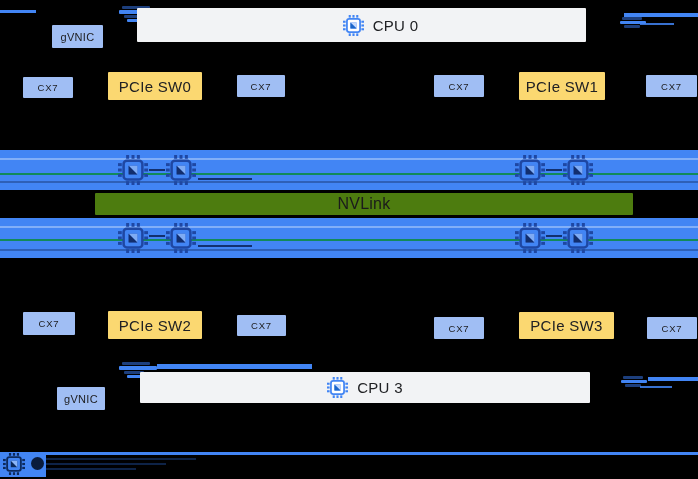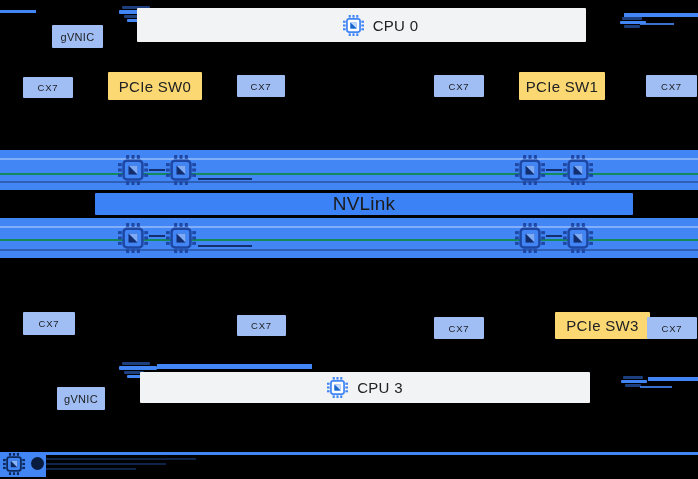--- a/index.html
+++ b/index.html
@@ -13,22 +13,22 @@
     color:#202124;
   }
   .cpu-box{background:#f2f3f5;border-radius:1px;gap:9px;font-size:15px;letter-spacing:.3px;}
   .blue-chip-box{background:#a0bef4;border-radius:1px;}
   .cx7{font-size:9.5px;letter-spacing:.8px;}
   .gvnic{font-size:11px;letter-spacing:.3px;}
   .pcie{background:#fbd871;border-radius:1px;font-size:15px;letter-spacing:.3px;}
   .gpu-bar{position:absolute;left:0;width:698px;height:40px;background:#4285f4;}
   .bar-streak{position:absolute;left:0;width:698px;}
   .nvlink{
-    position:absolute;background:#3b82f6;display:flex;align-items:center;justify-content:center;
-    font-size:19px;color:#1b1b1b;letter-spacing:.2px;border-radius:1px;
+    position:absolute;background:#4d7c0f;display:flex;align-items:center;justify-content:center;
+    font-size:16px;color:#1b1b1b;letter-spacing:.2px;border-radius:1px;
   }
   .link-line{position:absolute;background:#4285f4;}
   .lg-row{position:absolute;border-radius:1px;}
   .bottom-bar{
     position:absolute;left:0;top:452px;width:698px;height:25px;background:#000;
     border-top:3px solid #4285f4;border-bottom:3px solid #4285f4;
   }
   .dark-dot{position:absolute;border-radius:50%;background:#0a1c3d;}
   svg{display:block;}
 </style>
@@ -299,27 +299,30 @@
         <path d="M8.5 8.5 L15.5 8.5 L15.5 15.5 Z" fill="#7fabf3"></path>
         <path d="M8.5 15.5 L8.5 8.5 L15.5 15.5 Z" fill="#122e6e"></path>
       </svg>
     </div>
     <div class="abs" style="left:546px;top:17px;width:16px;height:2px;background:#12306e;"></div>
   </div>
 
   <div class="box blue-chip-box cx7" style="left:23px;top:312px;width:52px;height:23px;">
     <span>CX7</span>
   </div>
+  <div class="box pcie" style="left:108px;top:311px;width:94px;height:28px;">
+    <span>PCIe SW2</span>
+  </div>
   <div class="box blue-chip-box cx7" style="left:237px;top:315px;width:49px;height:21px;">
     <span>CX7</span>
   </div>
   <div class="box blue-chip-box cx7" style="left:434px;top:317px;width:50px;height:22px;">
     <span>CX7</span>
   </div>
-  <div class="box pcie" style="left:519px;top:312px;width:95px;height:27px;margin-left:36px;">
+  <div class="box pcie" style="left:519px;top:312px;width:95px;height:27px;">
     <span>PCIe SW3</span>
   </div>
   <div class="box blue-chip-box cx7" style="left:647px;top:317px;width:50px;height:22px;">
     <span>CX7</span>
   </div>
 
   <div class="abs" style="left:119px;top:361px;width:38px;height:18px;">
     <div class="lg-row" style="left:3px;top:1px;width:28px;height:3px;background:#1d3f7d;"></div>
     <div class="lg-row" style="left:0;top:5px;width:38px;height:4px;background:#4285f4;"></div>
     <div class="lg-row" style="left:5px;top:10px;width:20px;height:3px;background:#1d3f7d;"></div>

